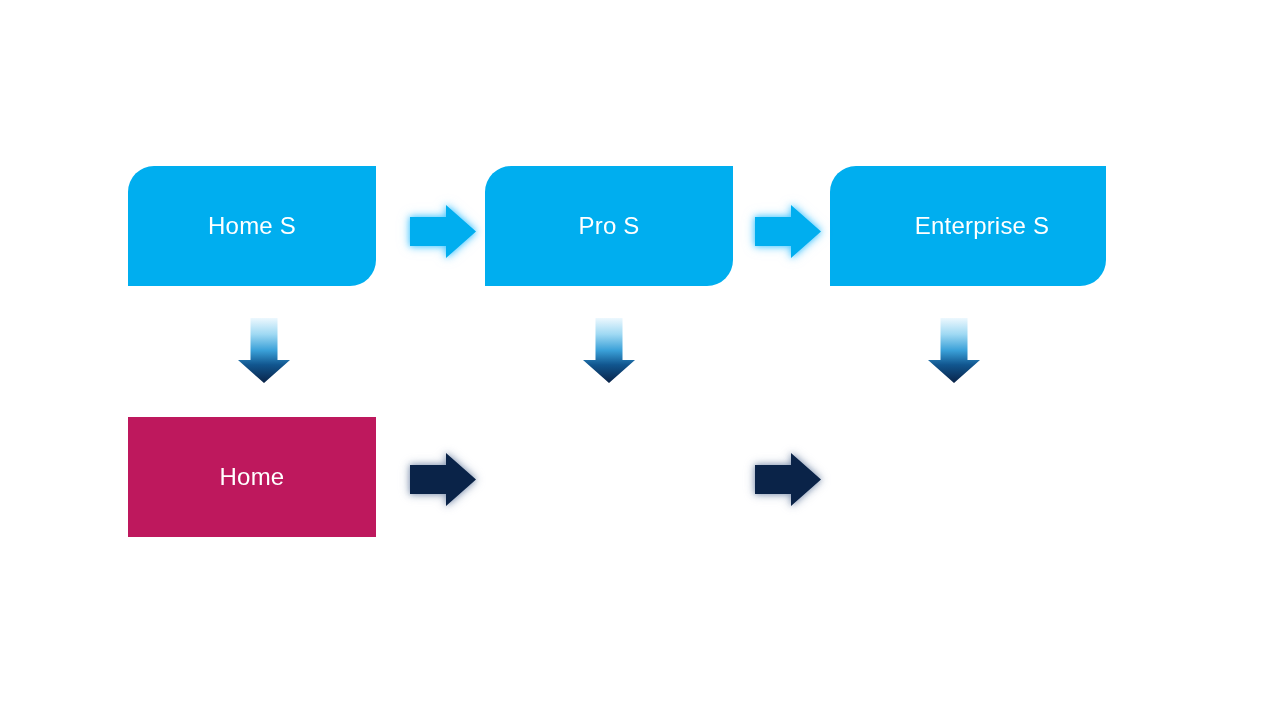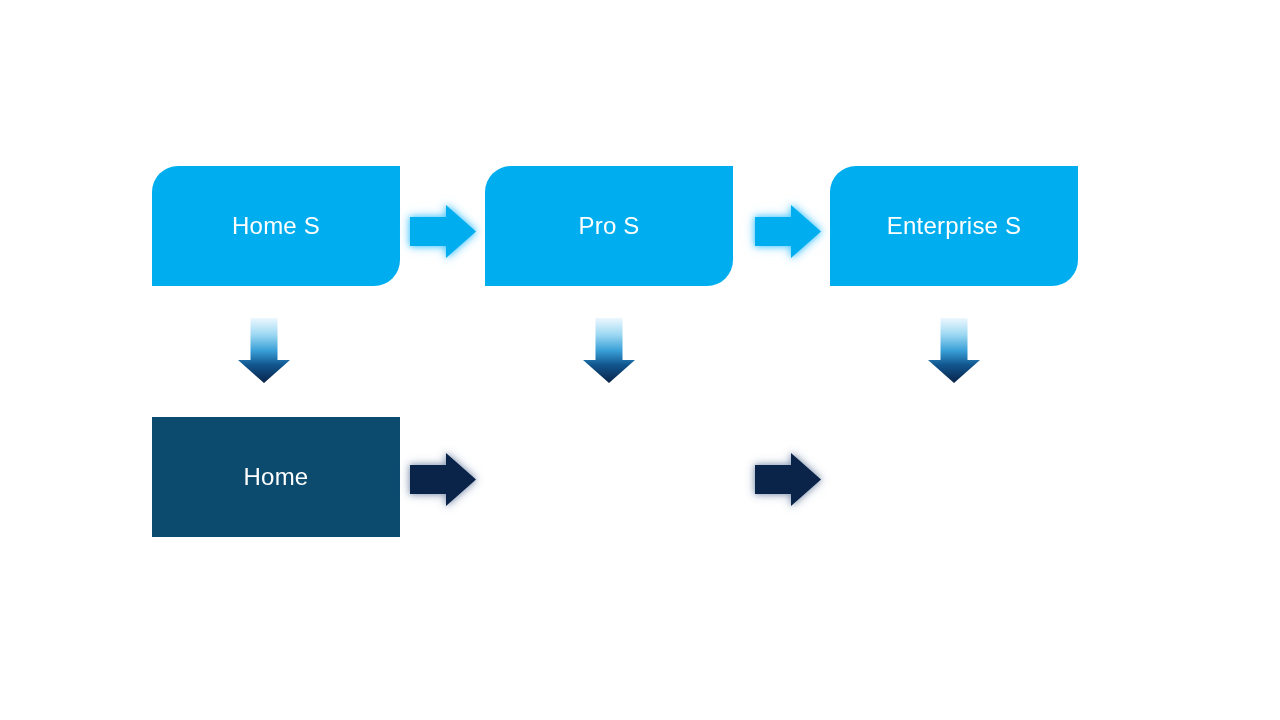--- a/index.html
+++ b/index.html
@@ -29,25 +29,25 @@
     letter-spacing: 0.2px;
     white-space: nowrap;
   }
   .node.top {
     top: 166px;
     background: #00aeef;
     border-radius: 26px 0 26px 0;
   }
   .node.bottom {
     top: 417px;
-    background: #0c4a6e;
+    background: #be185d;
   }
-  .col1 { left: 152px; }
+  .col1 { left: 128px; }
   .col2 { left: 485px; }
-  .col3 { left: 830px; }
+  .col3 { left: 830px; padding-left: 28px; }
 
   .harrow {
     position: absolute;
     width: 66px;
     height: 53px;
   }
   .harrow.row-top { top: 205px; }
   .harrow.row-bottom { top: 453px; }
   .gap1 { left: 410px; }
   .gap2 { left: 755px; }

